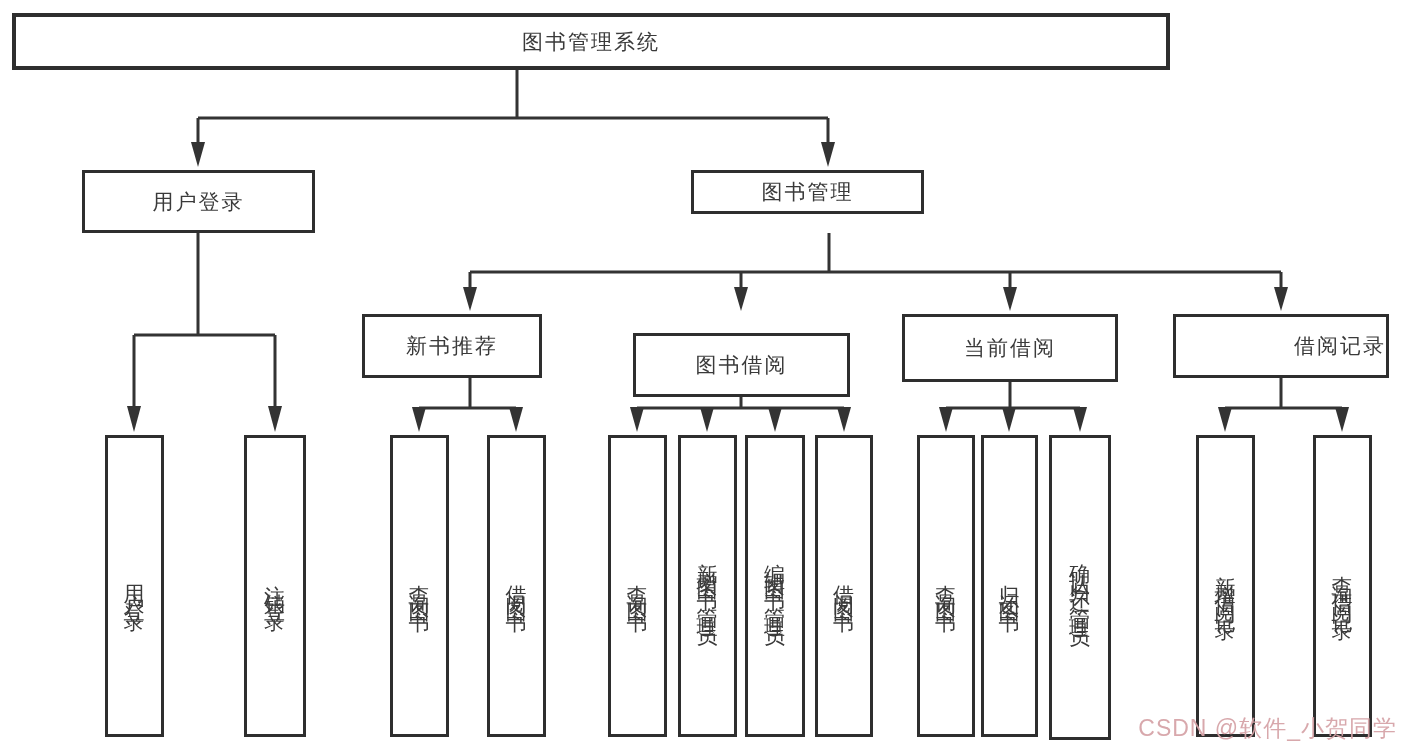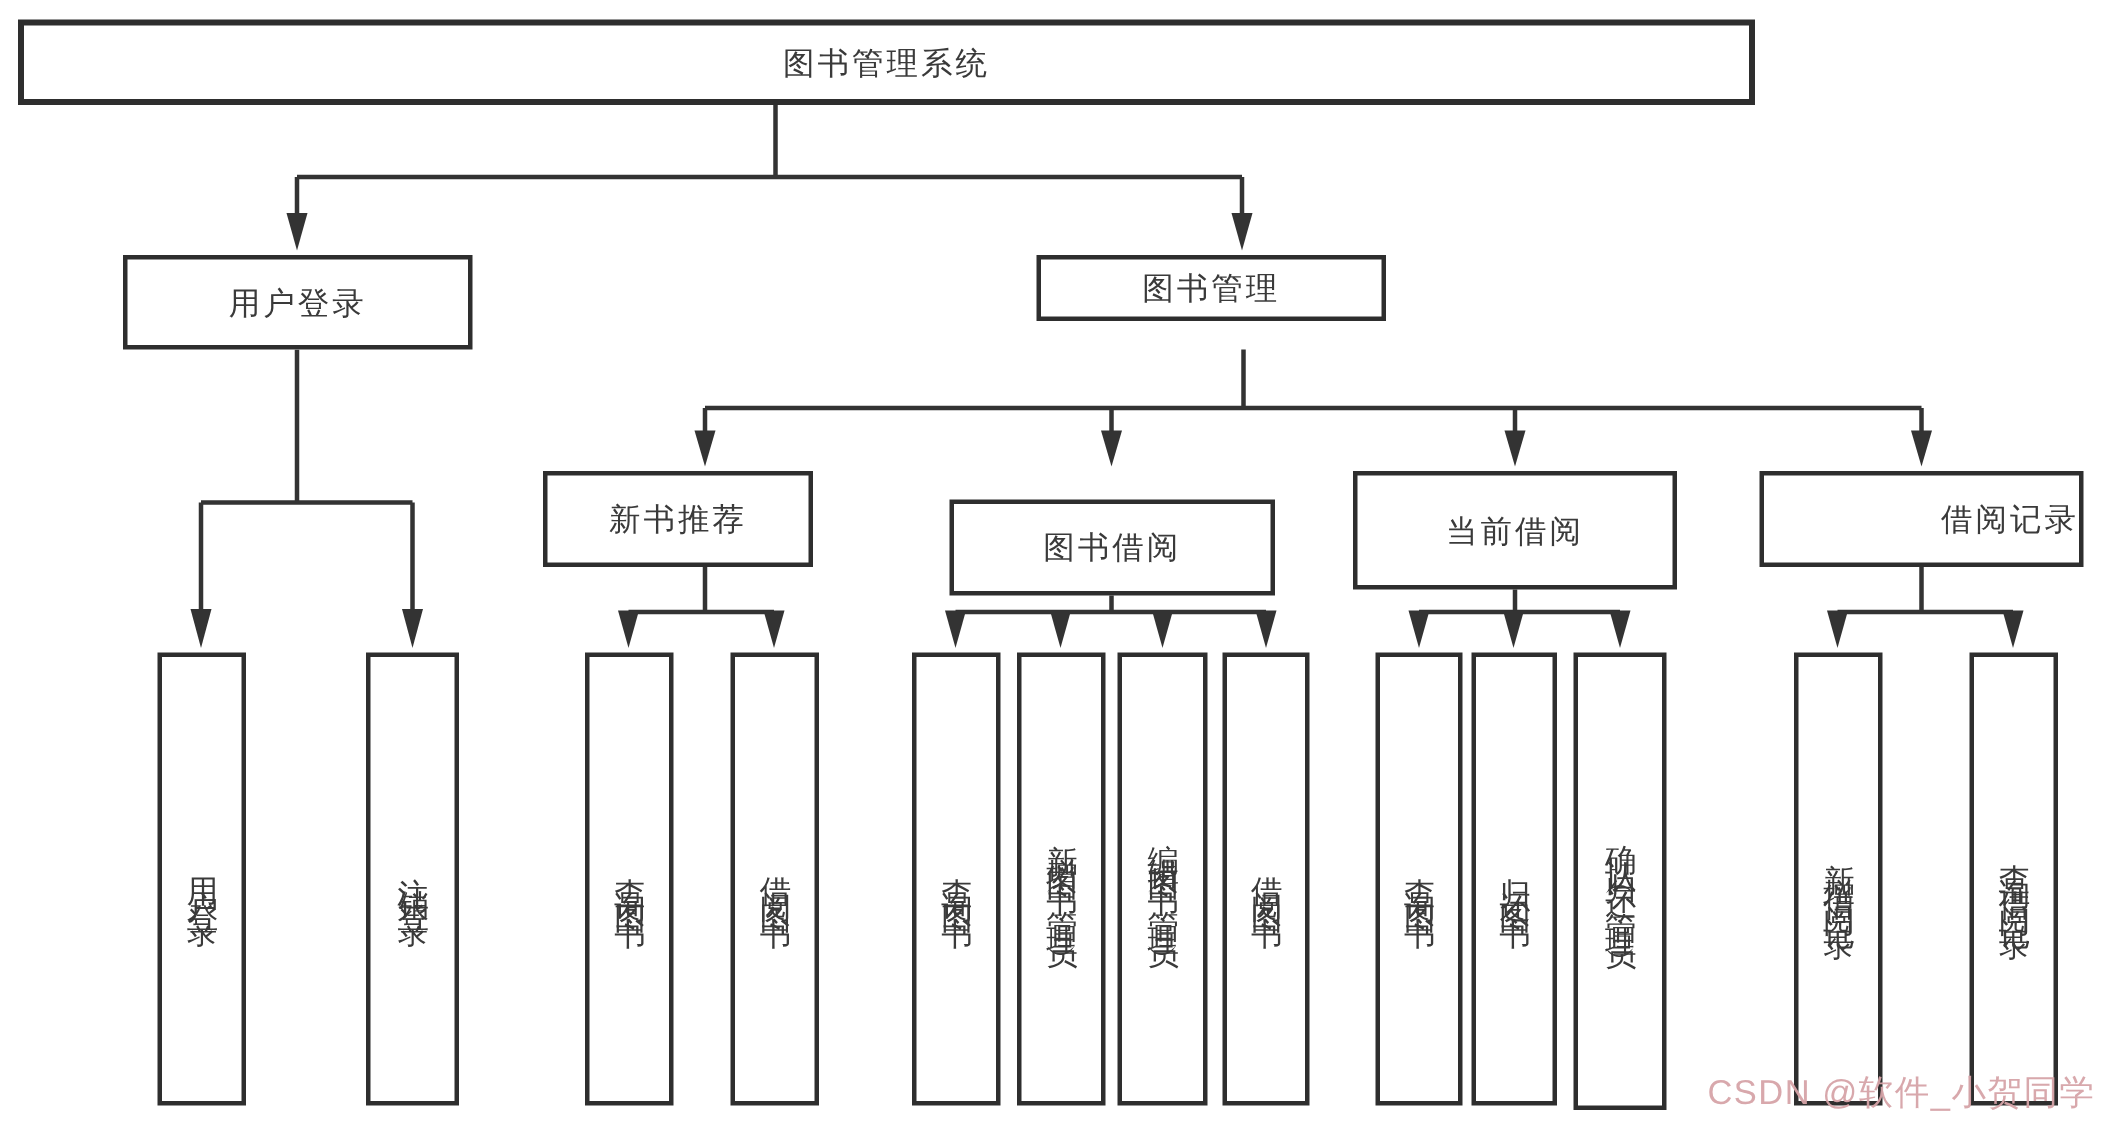--- a/index.html
+++ b/index.html
@@ -121,21 +121,21 @@
   <div class="node node-h" style="left:691px; top:170px; width:233px; height:44px;">
     <span>图书管理</span>
   </div>
 
   <div class="node node-h" style="left:362px; top:314px; width:180px; height:64px;">
     <span>新书推荐</span>
   </div>
   <div class="node node-h" style="left:633px; top:314px; width:217px; height:64px;margin-top:19px;">
     <span>图书借阅</span>
   </div>
-  <div class="node node-h" style="left:902px; top:314px; width:216px; height:79px;">
+  <div class="node node-h" style="left:902px; top:314px; width:216px; height:68px;">
     <span>当前借阅</span>
   </div>
   <div class="node node-h" style="left:1173px; top:314px; width:216px; height:64px;justify-content:flex-end;">
     <span>借阅记录</span>
   </div>
 
   <div class="node node-v" style="left:105px; top:435px; width:59px; height:302px;">
     <span class="vlabel">用户登录</span>
   </div>
   <div class="node node-v" style="left:244px; top:435px; width:62px; height:302px;">

